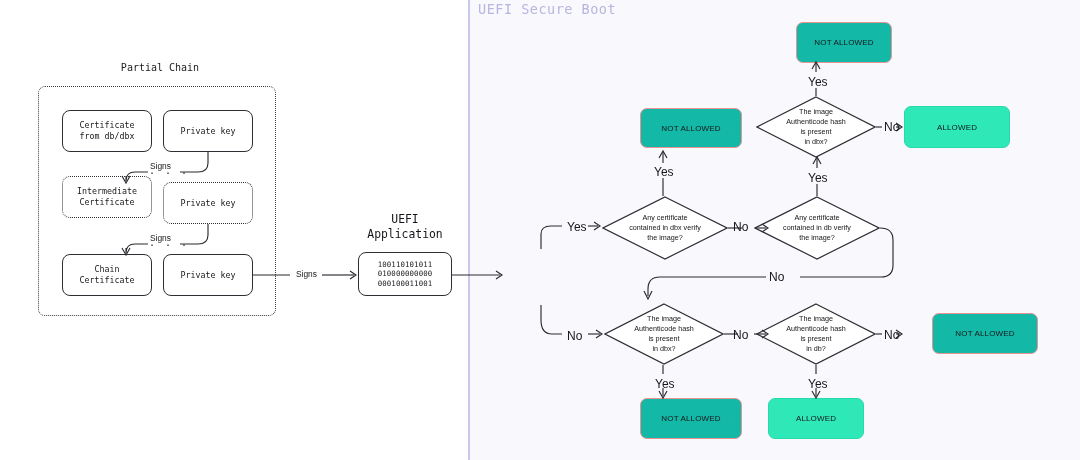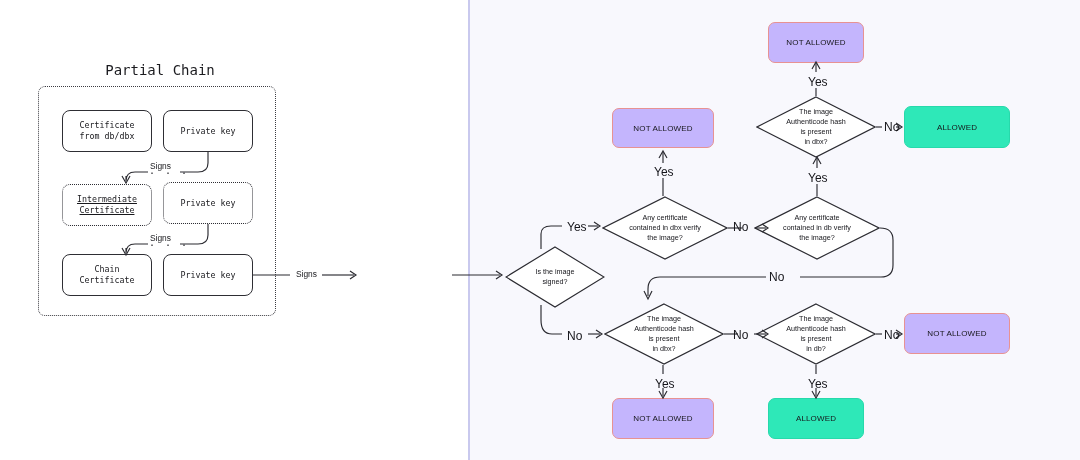--- a/index.html
+++ b/index.html
@@ -27,21 +27,21 @@
     letter-spacing:.5px;
     color:#b6b6e0;
     white-space:nowrap;
   }
 
   
   .chain-title{
     position:absolute;left:40px;top:62px;width:240px;
     text-align:center;
     font-family:"DejaVu Sans Mono", monospace;
-    font-size:14px;
+    font-size:10px;
     color:#1b1b1f;
     white-space:nowrap;
   }
   .chain-box{
     position:absolute;left:38px;top:86px;
     width:238px;height:230px;
     border:1.6px dotted #3b3b42;
     border-radius:7px;
     box-sizing:border-box;
   }
@@ -129,21 +129,21 @@
     position:absolute;
     box-sizing:border-box;
     border-radius:7px;
     display:flex;align-items:center;justify-content:center;
     font-family:"Liberation Sans", sans-serif;
     font-size:8px;
     letter-spacing:.15px;
     color:#16161a;
     white-space:nowrap;
   }
-  .term.deny{background:#c4b5fd;border:1.1px solid #e89292;}
+  .term.deny{background:#14b8a6;border:1.1px solid #e89292;margin-left:28px;}
   .term.allow{background:#2ee8b8;border:1.1px solid #27d9ab;}
 
   .edge-lbl{
     position:absolute;
     font-family:"Liberation Sans", sans-serif;
     font-size:12px;
     color:#15151a;
     white-space:nowrap;
     z-index:3;
   }
@@ -151,51 +151,52 @@
   #wires{position:absolute;left:0;top:0;width:1080px;height:460px;pointer-events:none;}
   #wires path, #wires line{fill:none;stroke:#2b2b31;stroke-width:1.15;}
   #wires .arrowhead{fill:none;stroke:#2b2b31;stroke-width:1.15;}
 </style>
 </head>
 <body>
 
 <div id="root">
 
   <div class="panel"></div>
+  <div class="panel-title">UEFI Secure Boot</div>
 
   <div class="chain-title">Partial Chain</div>
   <div class="chain-box"></div>
 
   <div class="cert" style="left:62px;top:110px;width:90px;height:42px;">Certificate
 from db/dbx</div>
   <div class="cert" style="left:163px;top:110px;width:90px;height:42px;">Private key</div>
 
-  <div class="cert dotted" style="left:62px;top:184px;width:90px;height:42px;text-decoration:underline;">Intermediate
+  <div class="cert dotted" style="left:62px;top:176px;width:90px;height:42px;">Intermediate
 Certificate</div>
   <div class="cert dotted" style="left:163px;top:182px;width:90px;height:42px;">Private key</div>
 
   <div class="cert" style="left:62px;top:254px;width:90px;height:42px;">Chain
 Certificate</div>
   <div class="cert" style="left:163px;top:254px;width:90px;height:42px;">Private key</div>
 
   <div class="signs-lbl" style="left:150px;top:161px;">Signs</div>
   <div class="signs-lbl" style="left:150px;top:233px;">Signs</div>
 
   <div class="dots" style="left:149px;top:168px;">· · ·</div>
   <div class="dots" style="left:149px;top:240px;">· · ·</div>
 
+  <div class="uefi-title">UEFI
+Application</div>
+  <div class="uefi-box">
+    <span class="uefi-bits">100110101011
+010000000000
+000100011001</span>
+  </div>
   <div class="signs-lbl" style="left:296px;top:269px;">Signs</div>
 
-  <div class="diamond" style="left:505px;top:246px;width:100px;height:62px;">
-    <svg width="100" height="62" viewBox="0 0 100 62">
-        <polygon points="50,1 99,31 50,61 1,31" fill="#ffffff" stroke="#2b2b31" stroke-width="1.15"></polygon>
-      </svg>
-    <span class="dtext">Is the image
-signed?</span>
-  </div>
 
   <div class="diamond" style="left:602px;top:196px;width:126px;height:64px;">
     <svg width="126" height="64" viewBox="0 0 126 64">
         <polygon points="63,1 125,32 63,63 1,32" fill="#ffffff" stroke="#2b2b31" stroke-width="1.15"></polygon>
       </svg>
     <span class="dtext">Any certificate
 contained in dbx  verify
 the image?</span>
   </div>
 

